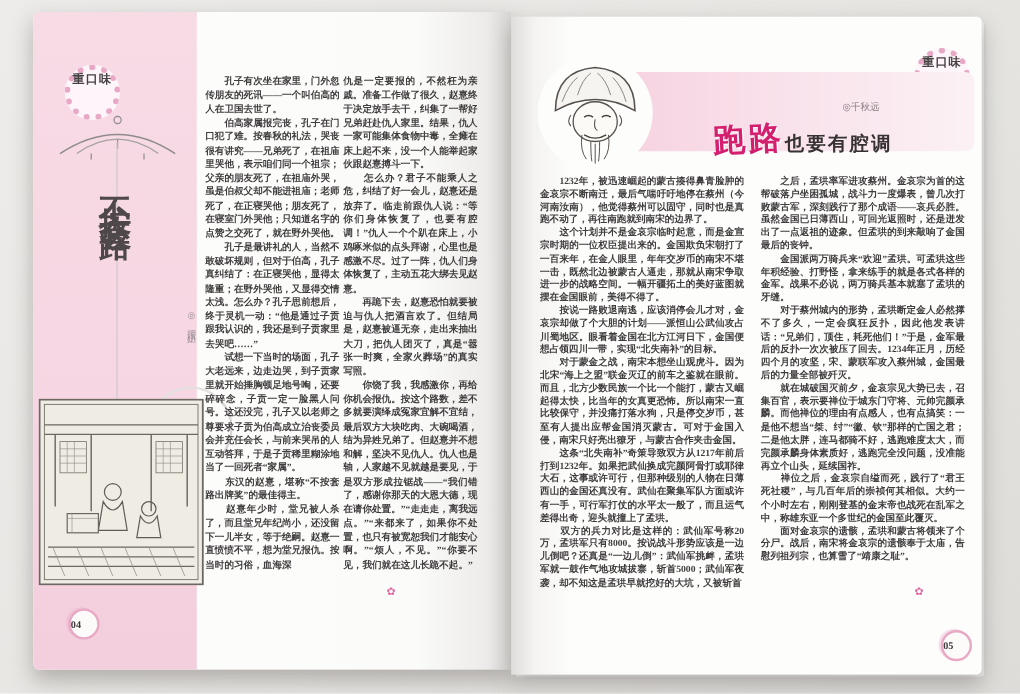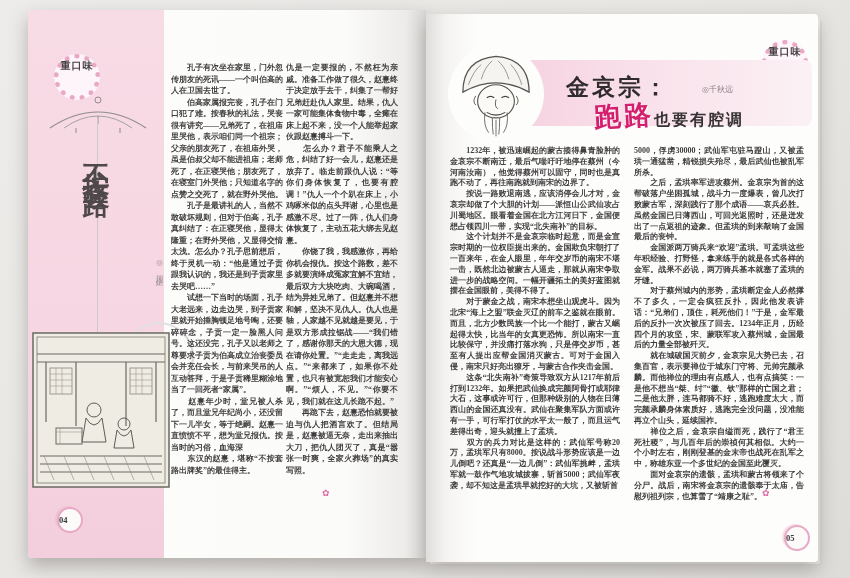--- a/index.html
+++ b/index.html
@@ -113,28 +113,28 @@
 
     <div class="pagenum pn-left">
       <span>04</span>
     </div>
 
     <div class="col lcol lcol1">
         <p>　　孔子有次坐在家里，门外忽传朋友的死讯——一个叫伯高的人在卫国去世了。</p>
         <p>　　伯高家属报完丧，孔子在门口犯了难。按春秋的礼法，哭丧很有讲究——兄弟死了，在祖庙里哭他，表示咱们同一个祖宗；父亲的朋友死了，在祖庙外哭，虽是伯叔父却不能进祖庙；老师死了，在正寝哭他；朋友死了，在寝室门外哭他；只知道名字的点赞之交死了，就在野外哭他。</p>
         <p>　　孔子是最讲礼的人，当然不敢破坏规则，但对于伯高，孔子真纠结了：在正寝哭他，显得太隆重；在野外哭他，又显得交情太浅。怎么办？孔子思前想后，终于灵机一动：“他是通过子贡跟我认识的，我还是到子贡家里去哭吧……”</p>
         <p>　　试想一下当时的场面，孔子大老远来，边走边哭，到子贡家里就开始捶胸顿足地号啕，还要碎碎念，子贡一定一脸黑人问号。这还没完，孔子又以老师之尊要求子贡为伯高成立治丧委员会并充任会长，与前来哭吊的人互动答拜，于是子贡稀里糊涂地当了一回死者“家属”。</p>
+        <p>　　东汉的赵憙，堪称“不按套路出牌奖”的最佳得主。</p>
         <p>　　赵憙年少时，堂兄被人杀了，而且堂兄年纪尚小，还没留下一儿半女，等于绝嗣。赵憙一直愤愤不平，想为堂兄报仇。按当时的习俗，血海深</p>
-        <p>　　东汉的赵憙，堪称“不按套路出牌奖”的最佳得主。</p>
       </div>
     <div class="col lcol lcol2">
         <p>仇是一定要报的，不然枉为亲戚。准备工作做了很久，赵憙终于决定放手去干，纠集了一帮好兄弟赶赴仇人家里。结果，仇人一家可能集体食物中毒，全瘫在床上起不来，没一个人能举起家伙跟赵憙搏斗一下。</p>
         <p>　　怎么办？君子不能乘人之危，纠结了好一会儿，赵憙还是放弃了。临走前跟仇人说：“等你们身体恢复了，也要有腔调！”仇人一个个趴在床上，小鸡啄米似的点头拜谢，心里也是感激不尽。过了一阵，仇人们身体恢复了，主动五花大绑去见赵憙。</p>
+        <p>　　再跪下去，赵憙恐怕就要被迫与仇人把酒言欢了。但结局是，赵憙被逼无奈，走出来抽出大刀，把仇人团灭了，真是“嚣张一时爽，全家火葬场”的真实写照。</p>
         <p>　　你饶了我，我感激你，再给你机会报仇。按这个路数，差不多就要演绎成冤家宜解不宜结，最后双方大块吃肉、大碗喝酒，结为异姓兄弟了。但赵憙并不想和解，坚决不见仇人。仇人也是轴，人家越不见就越是要见，于是双方形成拉锯战——“我们错了，感谢你那天的大恩大德，现在请你处置。”“走走走，离我远点。”“来都来了，如果你不处置，也只有被宽恕我们才能安心啊。”“烦人，不见。”“你要不见，我们就在这儿长跪不起。”</p>
-        <p>　　再跪下去，赵憙恐怕就要被迫与仇人把酒言欢了。但结局是，赵憙被逼无奈，走出来抽出大刀，把仇人团灭了，真是“嚣张一时爽，全家火葬场”的真实写照。</p>
       </div>
     <div class="endmark em-left">✿</div>
   </div>
 
   <div class="page page-right">
     <div class="badge" style="left:336px;top:26px;">
       <span>重口味</span>
     </div>
 
     <div class="banner"></div>
@@ -145,36 +145,34 @@
         <path d="M20,40 q6,-16 14,-22 M34,34 q4,-14 12,-20 M52,14 q8,6 12,20 M66,18 q8,8 12,22" fill="none" stroke="#7d7974" stroke-width=".8"></path>
         <ellipse cx="50" cy="58" rx="20" ry="18" fill="#fbfaf7" stroke="#57534f" stroke-width="1.2"></ellipse>
         <path d="M40,54 q4,-3 8,0 M56,54 q4,-3 8,0" fill="none" stroke="#44403c" stroke-width="1.4"></path>
         <path d="M50,56 q-2,8 2,10" fill="none" stroke="#57534f" stroke-width="1"></path>
         <path d="M40,70 q10,6 20,0" fill="none" stroke="#44403c" stroke-width="1.2"></path>
         <path d="M38,70 q-2,14 4,22 M62,70 q2,14 -4,22 M46,76 q0,12 1,18 M54,76 q0,12 -1,18 M50,78 v18" fill="none" stroke="#57534f" stroke-width=".9"></path>
         <path d="M28,52 q-4,6 0,10 M72,52 q4,6 0,10" fill="none" stroke="#57534f" stroke-width="1"></path>
       </svg>
     </div>
 
-    <div class="rtitle1">金哀宗：</div>
     <div class="byline-right">◎千秋远</div>
     <div class="rtitle2">
       <span class="accent">跑路</span><span class="rest">也要有腔调</span>
     </div>
 
     <div class="col rcol rcol1">
         <p>　　1232年，被迅速崛起的蒙古揍得鼻青脸肿的金哀宗不断南迁，最后气喘吁吁地停在蔡州（今河南汝南），他觉得蔡州可以固守，同时也是真跑不动了，再往南跑就到南宋的边界了。</p>
+        <p>　　这个计划并不是金哀宗临时起意，而是金宣宗时期的一位权臣提出来的。金国欺负宋朝打了一百来年，在金人眼里，年年交岁币的南宋不堪一击，既然北边被蒙古人逼走，那就从南宋争取进一步的战略空间。一幅开疆拓土的美好蓝图就摆在金国眼前，美得不得了。</p>
         <p>　　按说一路败退南逃，应该消停会儿才对，金哀宗却做了个大胆的计划——派恒山公武仙攻占川蜀地区。眼看着金国在北方江河日下，金国便想占领四川一带，实现“北失南补”的目标。</p>
-        <p>　　这个计划并不是金哀宗临时起意，而是金宣宗时期的一位权臣提出来的。金国欺负宋朝打了一百来年，在金人眼里，年年交岁币的南宋不堪一击，既然北边被蒙古人逼走，那就从南宋争取进一步的战略空间。一幅开疆拓土的美好蓝图就摆在金国眼前，美得不得了。</p>
         <p>　　对于蒙金之战，南宋本想坐山观虎斗。因为北宋“海上之盟”联金灭辽的前车之鉴就在眼前。而且，北方少数民族一个比一个能打，蒙古又崛起得太快，比当年的女真更恐怖。所以南宋一直比较保守，并没痛打落水狗，只是停交岁币，甚至有人提出应帮金国消灭蒙古。可对于金国入侵，南宋只好亮出獠牙，与蒙古合作夹击金国。</p>
         <p>　　这条“北失南补”奇策导致双方从1217年前后打到1232年。如果把武仙换成完颜阿骨打或耶律大石，这事或许可行，但那种级别的人物在日薄西山的金国还真没有。武仙在聚集军队方面或许有一手，可行军打仗的水平太一般了，而且运气差得出奇，迎头就撞上了孟珙。</p>
         <p>　　双方的兵力对比是这样的：武仙军号称20万，孟珙军只有8000。按说战斗形势应该是一边儿倒吧？还真是“一边儿倒”：武仙军挑衅，孟珙军就一鼓作气地攻城拔寨，斩首5000；武仙军夜袭，却不知这是孟珙早就挖好的大坑，又被斩首</p>
       </div>
     <div class="col rcol rcol2">
-        <p>5000，俘虏30000；武仙军屯驻马蹬山，又被孟珙一通猛凿，精锐损失殆尽，最后武仙也被乱军所杀。</p>
         <p>　　之后，孟珙率军进攻蔡州。金哀宗为首的这帮破落户坐困孤城，战斗力一度爆表，曾几次打败蒙古军，深刻践行了那个成语——哀兵必胜。虽然金国已日薄西山，可回光返照时，还是迸发出了一点返祖的迹象。但孟珙的到来敲响了金国最后的丧钟。</p>
         <p>　　金国派两万骑兵来“欢迎”孟珙。可孟珙这些年积经验、打野怪，拿来练手的就是各式各样的金军。战果不必说，两万骑兵基本就塞了孟珙的牙缝。</p>
         <p>　　对于蔡州城内的形势，孟珙断定金人必然撑不了多久，一定会疯狂反扑，因此他发表讲话：“兄弟们，顶住，耗死他们！”于是，金军最后的反扑一次次被压了回去。1234年正月，历经四个月的攻坚，宋、蒙联军攻入蔡州城，金国最后的力量全部被歼灭。</p>
         <p>　　就在城破国灭前夕，金哀宗见大势已去，召集百官，表示要禅位于城东门守将、元帅完颜承麟。而他禅位的理由有点感人，也有点搞笑：一是他不想当“桀、纣”“徽、钦”那样的亡国之君；二是他太胖，连马都骑不好，逃跑难度太大，而完颜承麟身体素质好，逃跑完全没问题，没准能再立个山头，延续国祚。</p>
         <p>　　禅位之后，金哀宗自缢而死，践行了“君王死社稷”，与几百年后的崇祯何其相似。大约一个小时左右，刚刚登基的金末帝也战死在乱军之中，称雄东亚一个多世纪的金国至此覆灭。</p>
         <p>　　面对金哀宗的遗骸，孟珙和蒙古将领来了个分尸。战后，南宋将金哀宗的遗骸奉于太庙，告慰列祖列宗，也算雪了“靖康之耻”。</p>
       </div>
     <div class="endmark em-right">✿</div>
 
     <div class="pagenum pn-right">

